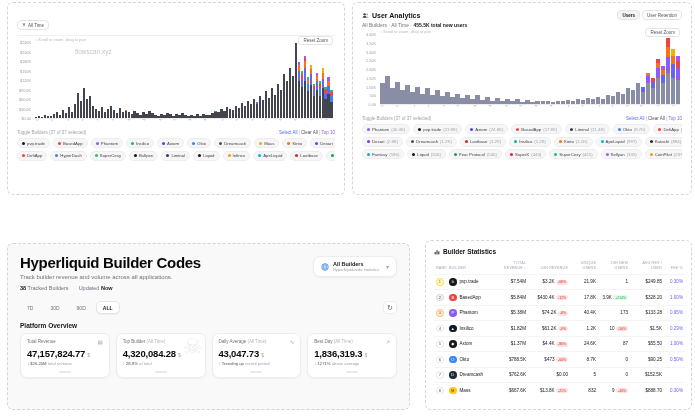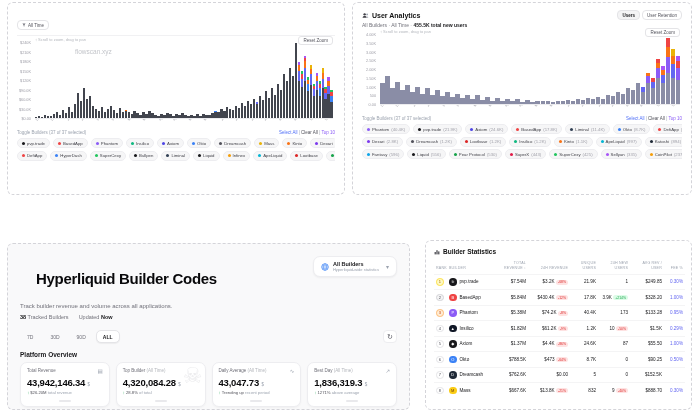--- a/index.html
+++ b/index.html
@@ -36,21 +36,21 @@
   .toggle-row .lnk-clr{color:#52525b}
   .toggle-row .lnk-top{color:#8b5cf6}
   .legend{display:flex;flex-direction:column;gap:2.5px;margin-top:3px}
   .legend-row{display:flex;gap:3px;overflow:hidden}
   .chip{display:inline-flex;align-items:center;gap:2px;background:#f6f6f7;border:1px solid #ededf0;border-radius:8px;padding:1.5px 4px;font-size:4.3px;color:#3f3f46;white-space:nowrap}
   .chip .dot{width:3px;height:3px;border-radius:50%;flex:none}
   .chip .cnt{color:#a1a1aa}
   .icon-svg{flex:none}
 
   
-  .pc-title{font-size:15px;font-weight:bold;color:#09090b;margin:16px;letter-spacing:-0.3px}
+  .pc-title{font-size:15px;font-weight:bold;color:#09090b;margin:0;letter-spacing:-0.3px}
   .pc-sub{font-size:6px;color:#71717a;margin-top:3px}
   .pc-meta{font-size:5.5px;color:#71717a;margin-top:5px;display:flex;gap:10px}
   .pc-meta b{color:#18181b}
   .dropdown{position:absolute;right:12px;top:12px;background:#fff;border:1px solid #ededf0;border-radius:7px;padding:4px 7px;display:flex;align-items:center;gap:4px;box-shadow:0 1px 2px rgba(0,0,0,.05)}
   .dd-label{font-size:5.5px;font-weight:bold;color:#18181b}
   .dd-sub{font-size:4px;color:#9ca3af}
   .dd-chev{font-size:6px;color:#9ca3af;margin-left:3px}
   .range-row{display:flex;align-items:center;gap:3px;margin-top:10px}
   .range-pill{font-size:5px;color:#71717a;padding:2.5px 6px;border-radius:5px;background:transparent;border:1px solid transparent}
   .range-pill.active{background:#fff;border-color:#e4e4e7;color:#18181b;font-weight:bold;box-shadow:0 1px 1px rgba(0,0,0,.05)}
@@ -991,21 +991,21 @@
       <button class="range-pill active">ALL</button>
       <button class="refresh-btn">
           <span>↻</span>
         </button>
     </div>
     <div class="ov-title">Platform Overview</div>
     <div class="cards">
       <div class="card">
         <div class="card-label"><span>Total Revenue</span></div>
         <span class="card-icon">▤</span>
-        <div class="card-value"><span>43,942,146.34</span> <span class="card-unit">$</span></div>
+        <div class="card-value"><span>47,157,824.77</span> <span class="card-unit">$</span></div>
         <div class="card-sub"><span class="up">↑</span> <span class="st">$26.20M</span> <span>total revenue</span></div>
         <div class="card-foot"></div>
       </div>
       <div class="card">
         <span class="card-skull">☠</span>
         <div class="card-label"><span>Top Builder</span> <span class="lt">(All Time)</span></div>
         <div class="card-value"><span>4,320,084.28</span> <span class="card-unit">$</span></div>
         <div class="card-sub"><span class="up">↑</span> <span class="st">28.8%</span> <span>of total</span></div>
         <div class="card-foot"></div>
       </div>

